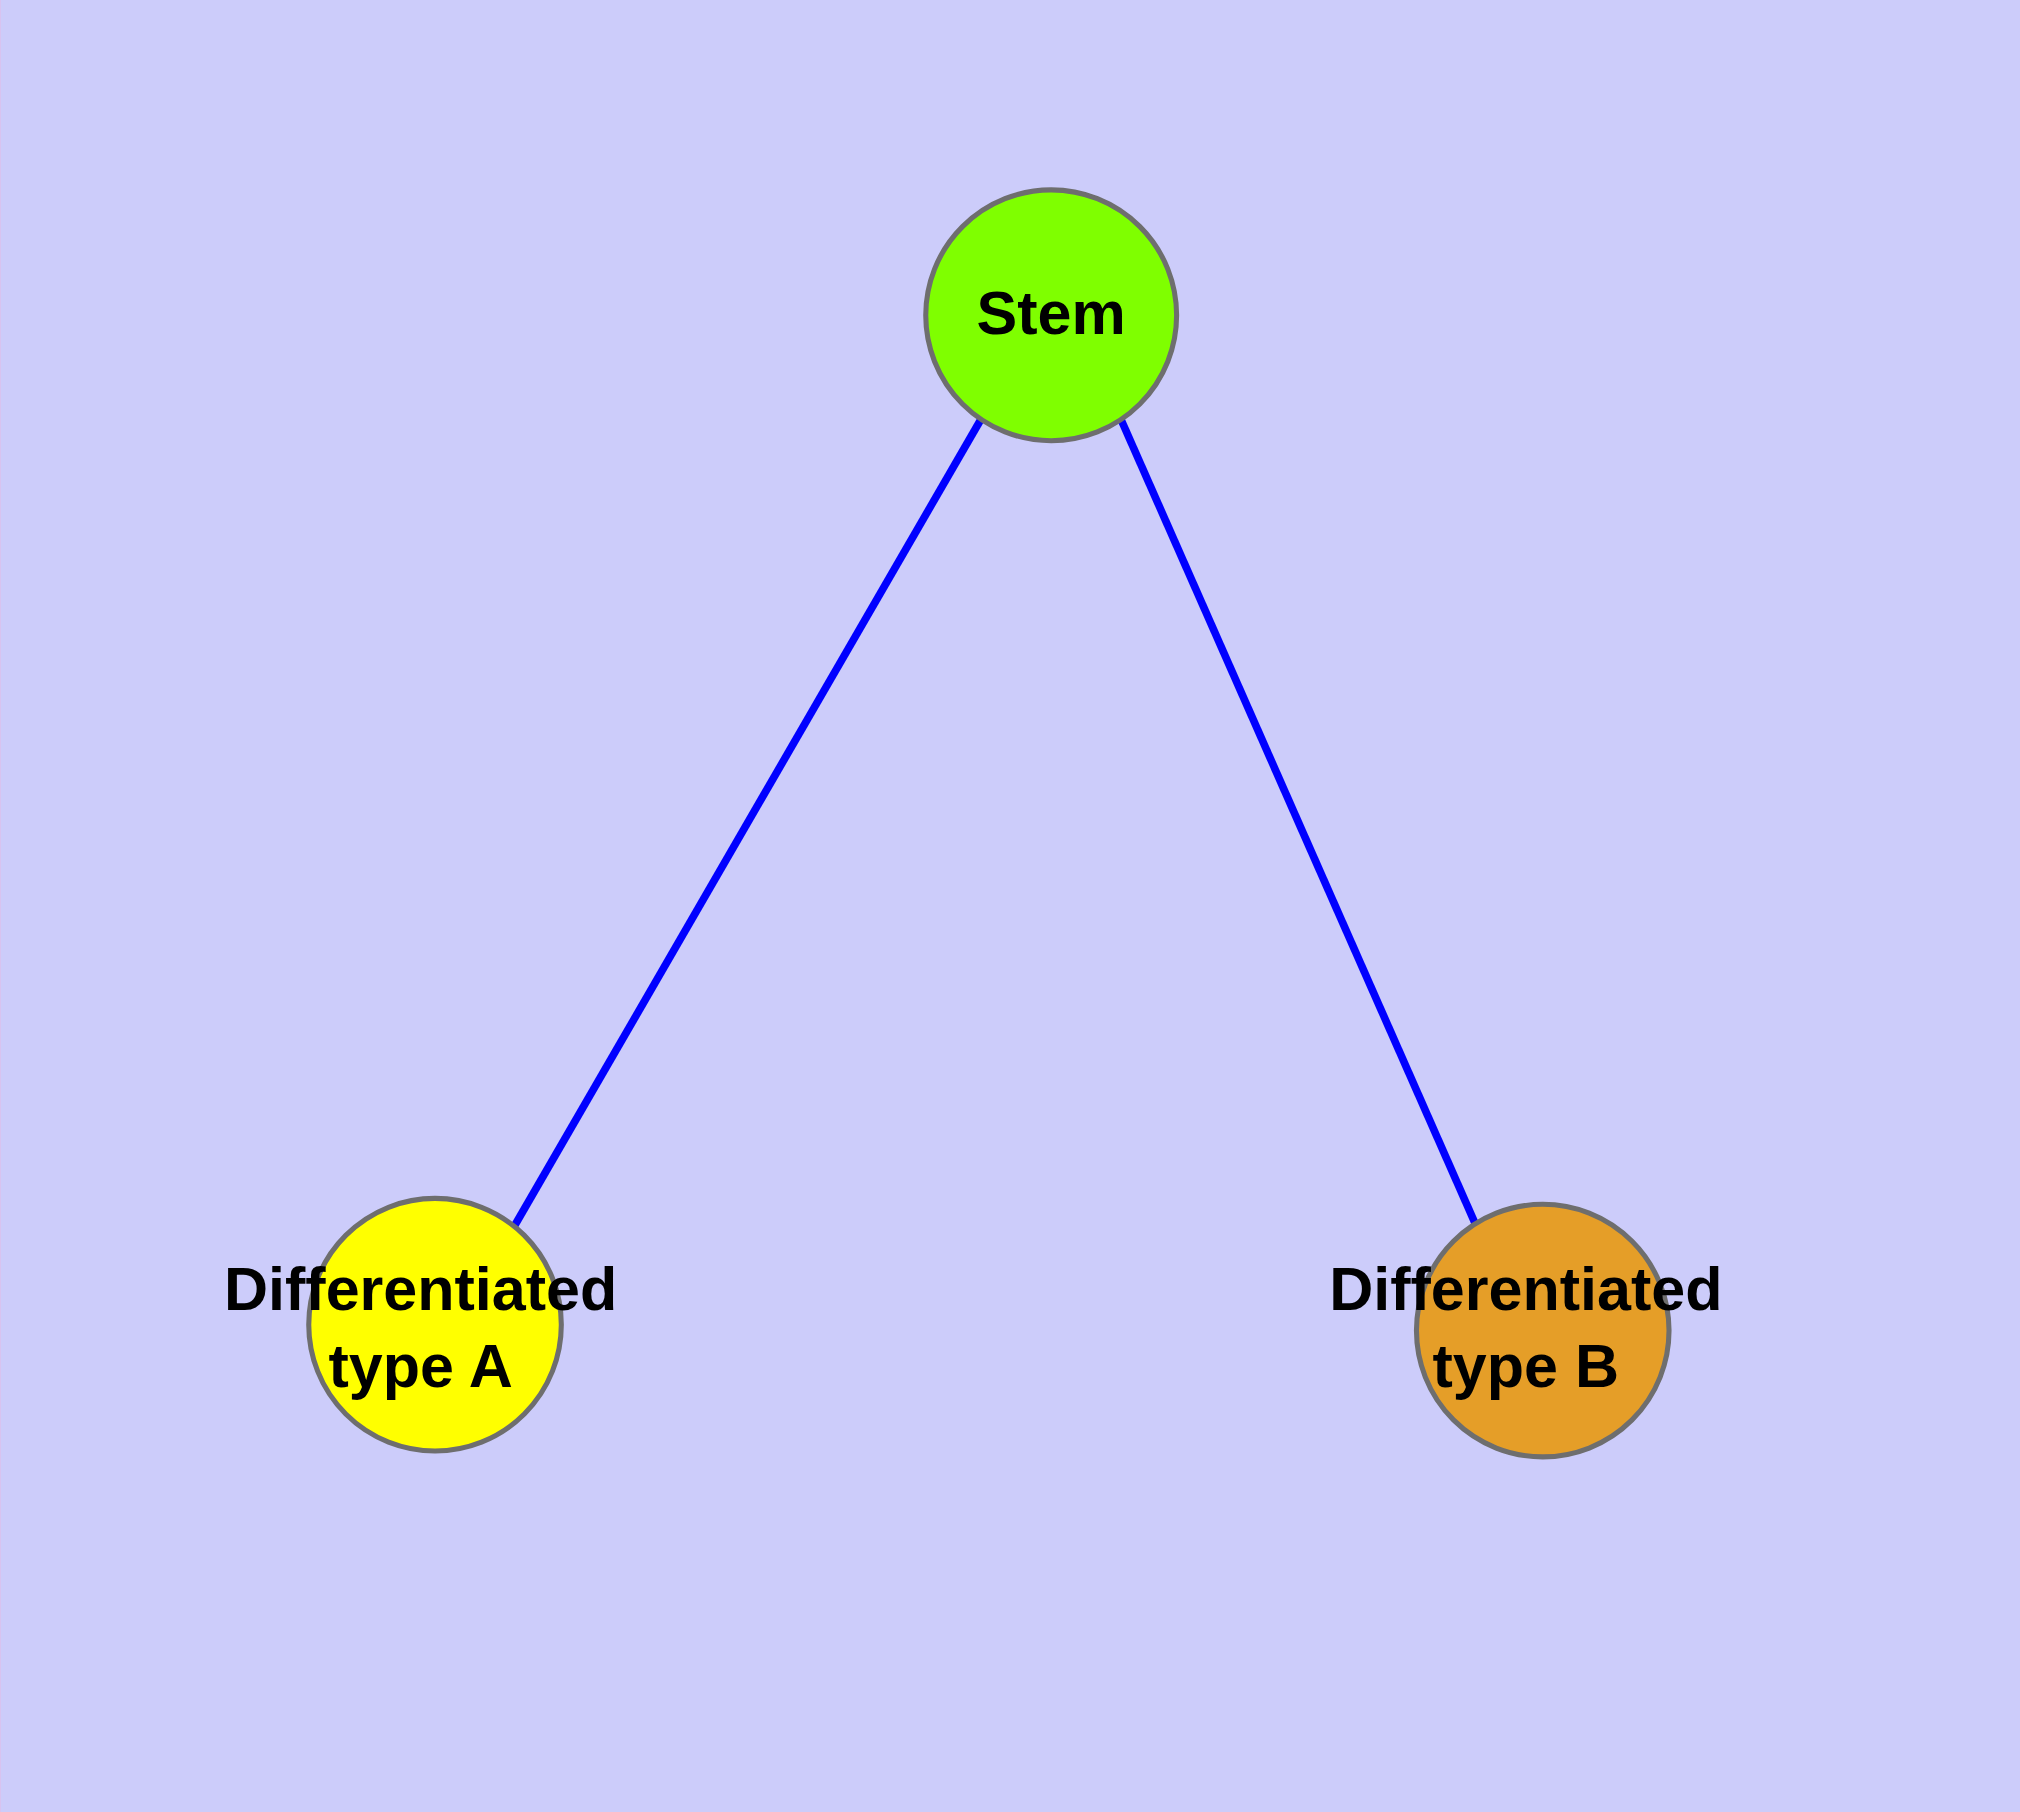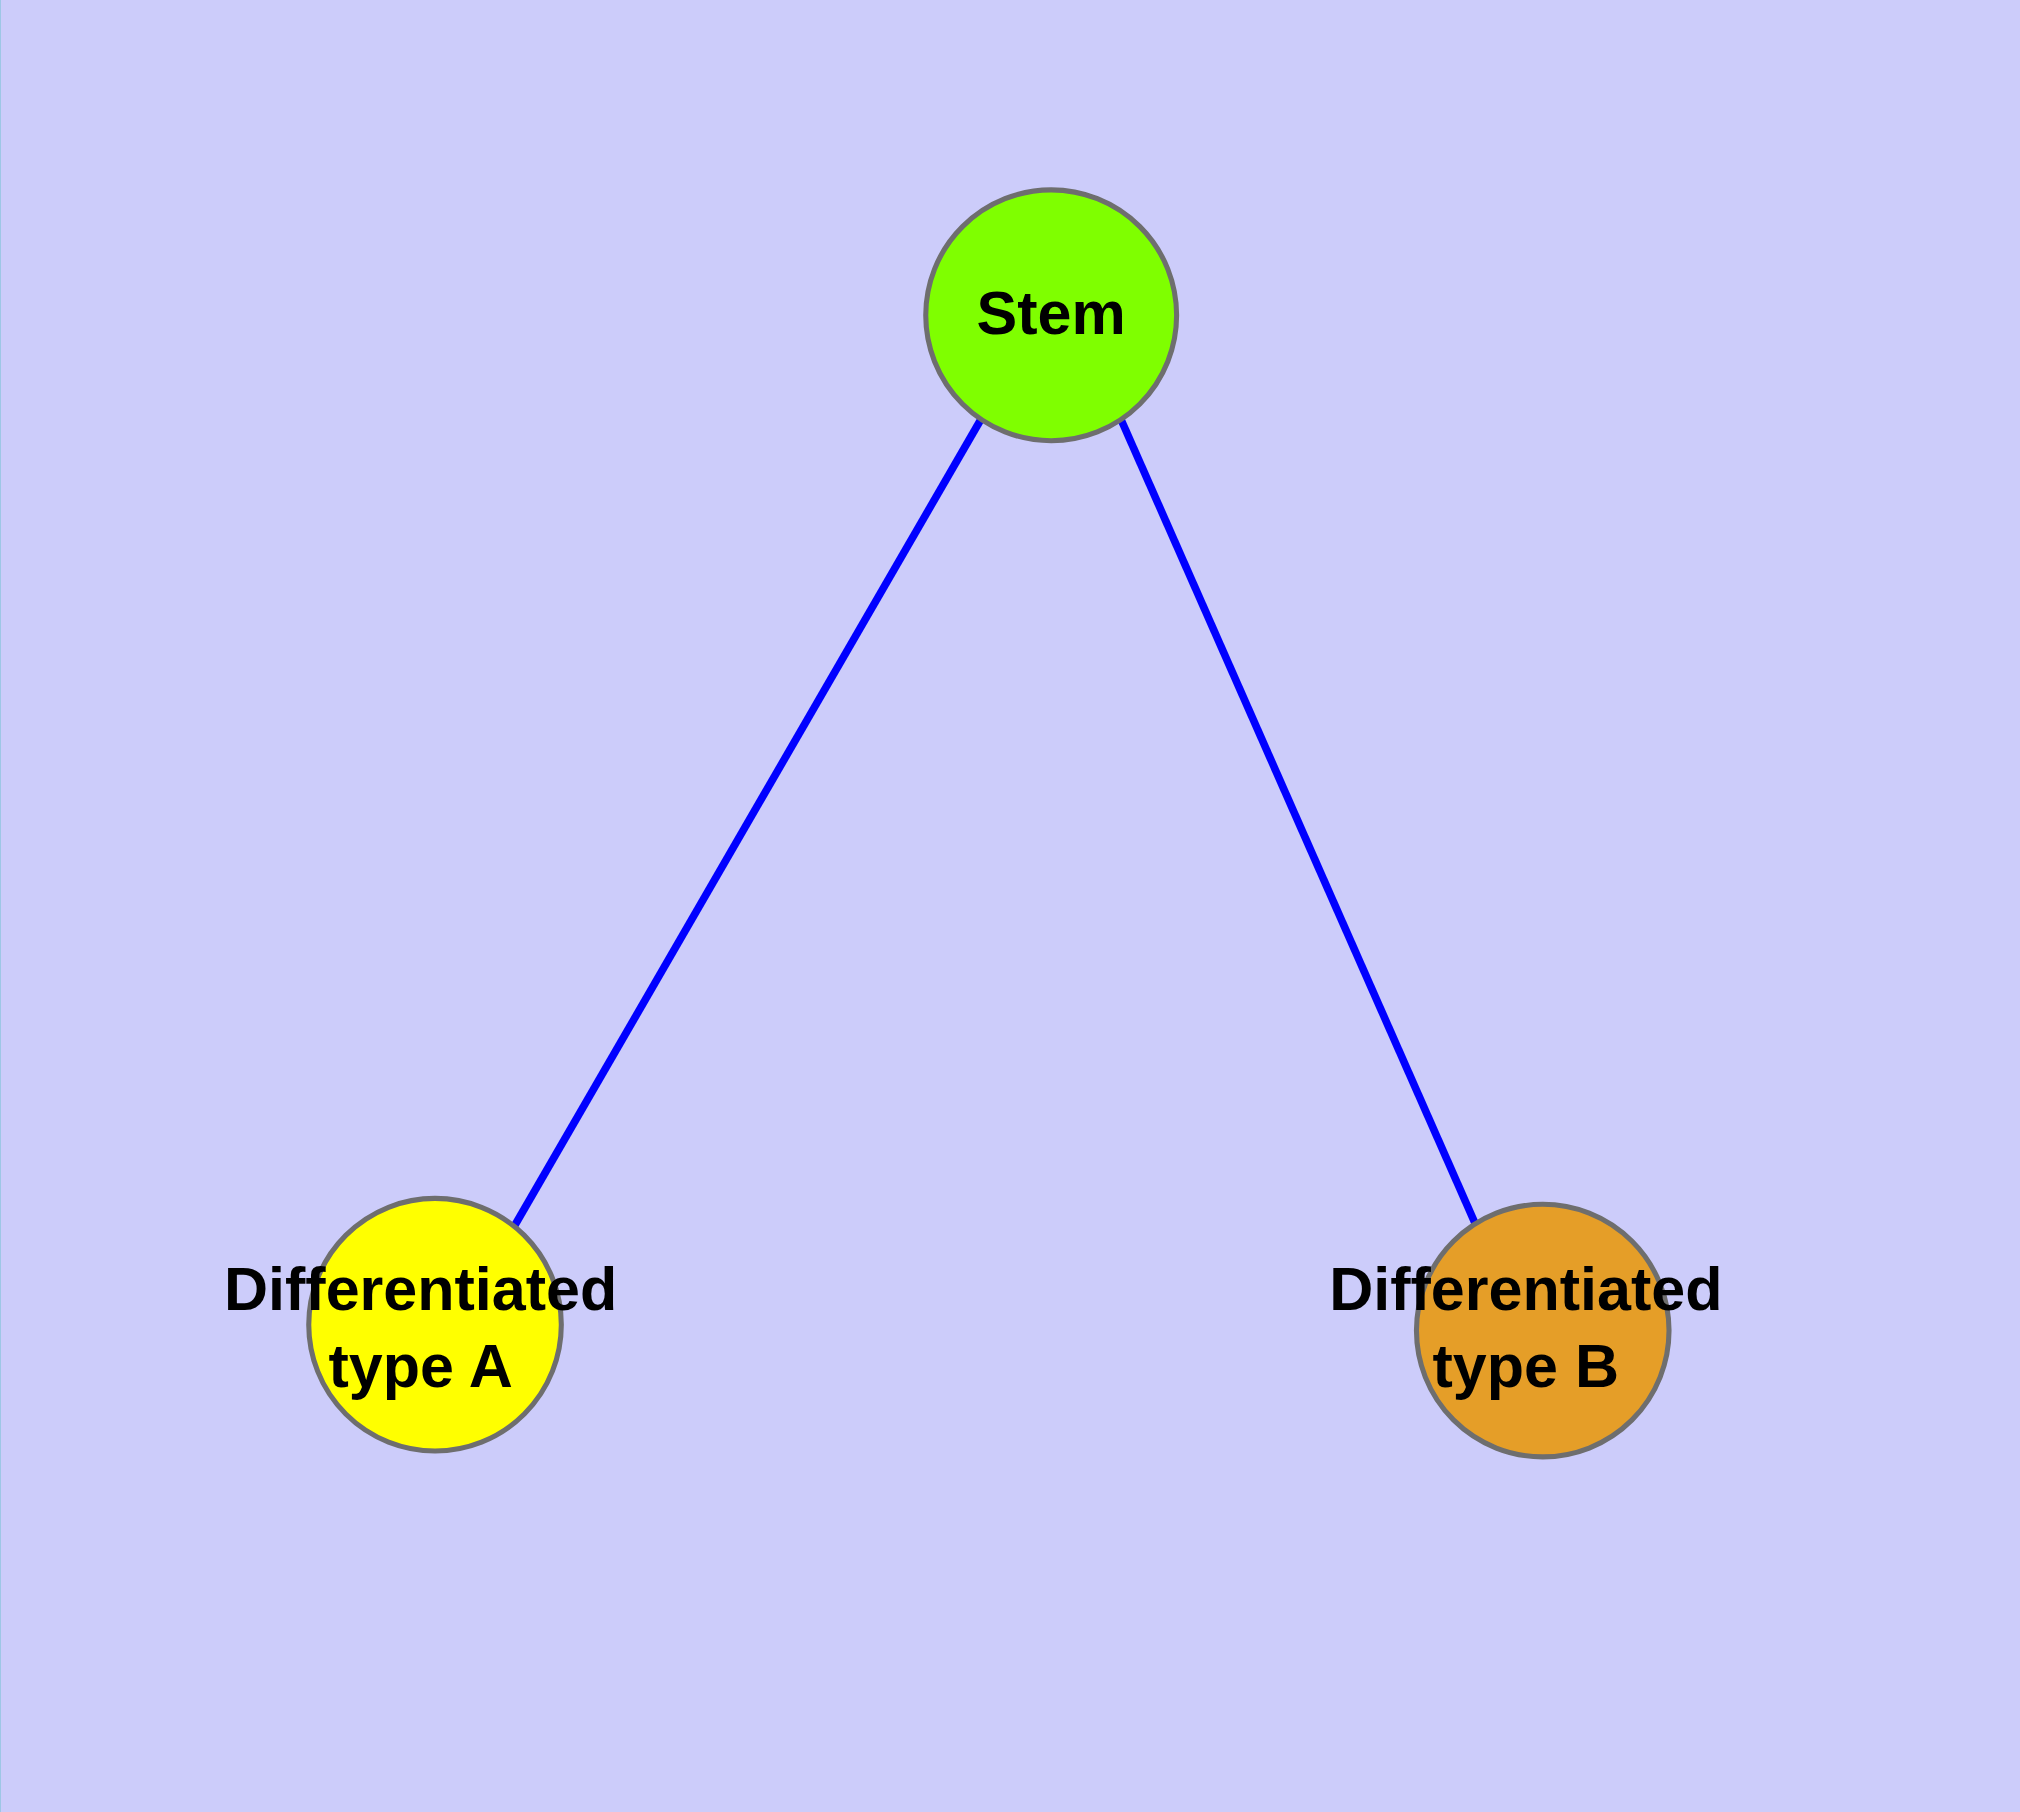--- a/index.html
+++ b/index.html
@@ -4,21 +4,21 @@
 <style>
   html, body {
     margin: 0;
     padding: 0;
     background: #ccccfa;
   }
   #stage {
     position: relative;
     width: 1964px;
     height: 1812px;
-    background: #14b8a6;
+    background: #f9a8d4;
     overflow: hidden;
     font-family: "Liberation Sans", sans-serif;
   }
   #graph-svg {
     position: absolute;
     left: 0;
     top: 0;
     width: 2021px;
     height: 1812px;
     display: block;

